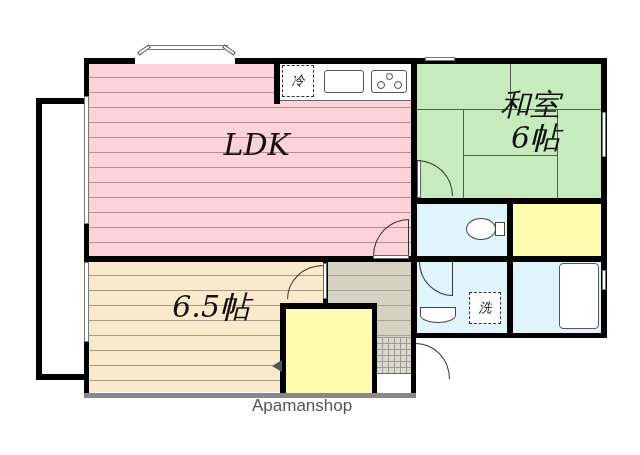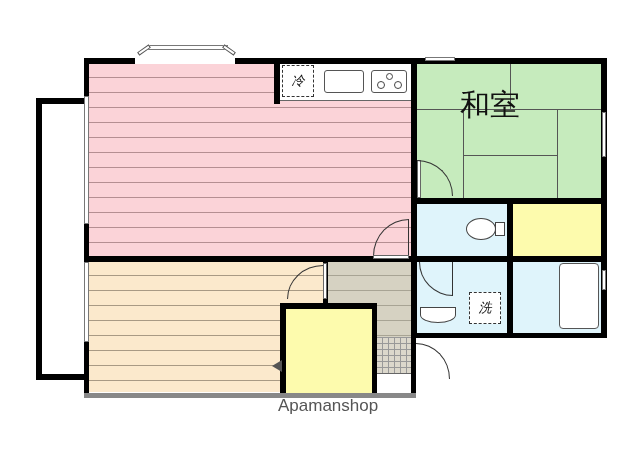--- a/index.html
+++ b/index.html
@@ -6,21 +6,21 @@
   body { width: 640px; height: 455px; position: relative; overflow: hidden; font-family: "DejaVu Serif", serif; }
   .abs { position: absolute; box-sizing: border-box; }
   .wall { position: absolute; background: #000; }
   .room { position: absolute; }
   .lines-pink { background-color: #fbd3d8; background-image: repeating-linear-gradient(to bottom, transparent 0px, transparent 14px, #b58e92 14px, #b58e92 15px); }
   .lines-cream { background-color: #fbe9cc; background-image: repeating-linear-gradient(to bottom, transparent 0px, transparent 14px, #a89a84 14px, #a89a84 15px); }
   .lines-gray { background-color: #d6d2c2; background-image: repeating-linear-gradient(to bottom, transparent 0px, transparent 14px, #a8a494 14px, #a8a494 15px); }
   .tatami { background: #c6ebbd; }
   .blue { background: #dff4fb; }
   .yellow { background: #fdfbad; }
-  .label { position: absolute; color: #111; text-align: left; line-height: 1.1; font-family: "DejaVu Serif", serif; }
+  .label { position: absolute; font-style: italic; color: #111; text-align: right; line-height: 1.1; font-family: "DejaVu Serif", serif; }
   .window { position: absolute; background: #fff; border: 1px solid #777; box-sizing: border-box; }
   .door-arc { position: absolute; border: 1px solid #333; box-sizing: border-box; }
   .dashed-box { position: absolute; border: 1.5px dashed #333; background: #fff; box-sizing: border-box; display: flex; align-items: center; justify-content: center; font-style: italic; font-size: 13px; color: #111; }
   .watermark { position: absolute; font-family: "Liberation Sans", sans-serif; color: #555; font-size: 17px; }
   .tat-line-v { position: absolute; width: 1px; background: #555; }
   .tat-line-h { position: absolute; height: 1px; background: #555; }
 </style>
 </head>
 <body>
 
@@ -33,41 +33,44 @@
 <div class="dashed-box" style="left:282px; top:65px; width:32px; height:32px;">
     <span>冷</span>
   </div>
 <div class="abs" style="left:324px; top:70px; width:40px; height:23px; border:1.5px solid #555; border-radius:3px; background:#fff;"></div>
 <div class="abs" style="left:371px; top:70px; width:36px; height:23px; border:1.5px solid #555; border-radius:3px; background:#fff;">
   <div class="abs" style="left:14px; top:2px; width:7px; height:7px; border:1px solid #444; border-radius:50%;"></div>
   <div class="abs" style="left:5px; top:10px; width:8px; height:8px; border:1px solid #444; border-radius:50%;"></div>
   <div class="abs" style="left:22px; top:10px; width:8px; height:8px; border:1px solid #444; border-radius:50%;"></div>
 </div>
 <div class="label" style="left:170px; top:128px; width:120px; font-size:30px;">
+  <div>LDK</div>
 </div>
 
 <div class="room tatami" style="left:417px; top:63px; width:184px; height:135px;">
   <div class="tat-line-v" style="left:93px; top:0; height:46px;"></div>
   <div class="tat-line-h" style="left:0; top:46px; width:184px;"></div>
   <div class="tat-line-v" style="left:46px; top:46px; height:89px;"></div>
   <div class="tat-line-v" style="left:140px; top:46px; height:89px;"></div>
   <div class="tat-line-h" style="left:46px; top:92px; width:94px;"></div>
 </div>
 <div class="label" style="left:460px; top:88px; width:100px; font-size:30px;">
   <div>和室</div>
+  <div>6帖</div>
 </div>
 
 <div class="room blue" style="left:417px; top:204px; width:90px; height:52px;"></div>
 <div class="abs" style="left:466px; top:218px; width:30px; height:22px; border:1px solid #444; border-radius:50%; background:#fff;"></div>
 <div class="abs" style="left:495px; top:222px; width:10px; height:14px; border:1px solid #444; background:#fff;"></div>
 
 <div class="room yellow" style="left:513px; top:204px; width:88px; height:52px;"></div>
 
 <div class="room lines-cream" style="left:88px; top:261px; width:237px; height:131px;"></div>
 <div class="label" style="left:120px; top:290px; width:130px; font-size:30px;">
+  <div>6.5帖</div>
 </div>
 
 <div class="room lines-gray" style="left:328px; top:261px; width:83px; height:76px;"></div>
 
 <div class="room yellow" style="left:285px; top:309px; width:87px; height:84px;"></div>
 
 <div class="abs" style="left:376px; top:337px; width:35px; height:36px; background-color:#dcd8cc; background-image: linear-gradient(#999 1px, transparent 1px), linear-gradient(90deg, #999 1px, transparent 1px); background-size:6px 6px;"></div>
 <div class="abs" style="left:376px; top:373px; width:35px; height:20px; background:#fff; border-top:1px solid #666;"></div>
 
 <div class="room blue" style="left:417px; top:261px; width:90px; height:72px;"></div>
@@ -108,13 +111,13 @@
 <div class="abs" style="left:417px; top:160px; width:4px; height:38px; background:#fff; border:1px solid #666;"></div>
 <div class="door-arc" style="left:417px; top:160px; width:36px; height:36px; border-radius:0 100% 0 0; border-left:none; border-bottom:none;"></div>
 <div class="door-arc" style="left:373px; top:219px; width:36px; height:37px; border-radius:100% 0 0 0; border-right:1px solid #333; border-bottom:none;"></div>
 <div class="abs" style="left:373px; top:255px; width:36px; height:4px; background:#fff; border:1px solid #666;"></div>
 <div class="door-arc" style="left:287px; top:265px; width:36px; height:34px; border-radius:100% 0 0 0; border-right:none; border-bottom:none;"></div>
 <div class="abs" style="left:323px; top:263px; width:4px; height:36px; background:#fff; border:1px solid #666;"></div>
 <div class="door-arc" style="left:419px; top:262px; width:34px; height:34px; border-radius:0 0 0 100%; border-top:none; border-right:1px solid #333;"></div>
 <div class="door-arc" style="left:416px; top:343px; width:34px; height:36px; border-radius:0 100% 0 0; border-left:none; border-bottom:none;"></div>
 <div class="abs" style="left:272px; top:360px; width:0; height:0; border-top:6px solid transparent; border-bottom:6px solid transparent; border-right:10px solid #555;"></div>
 
-<div class="watermark" style="left:278px; top:396px;">Apamanshop</div>
+<div class="watermark" style="left:252px; top:396px;">Apamanshop</div>
 
 </body></html>

